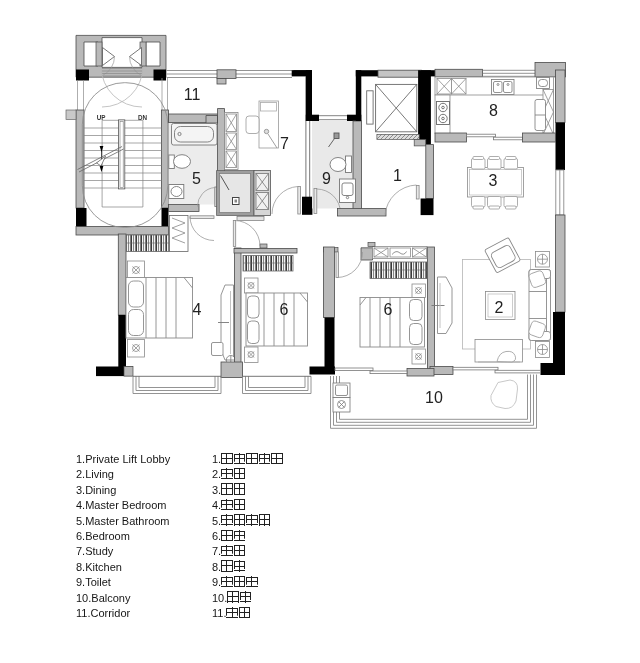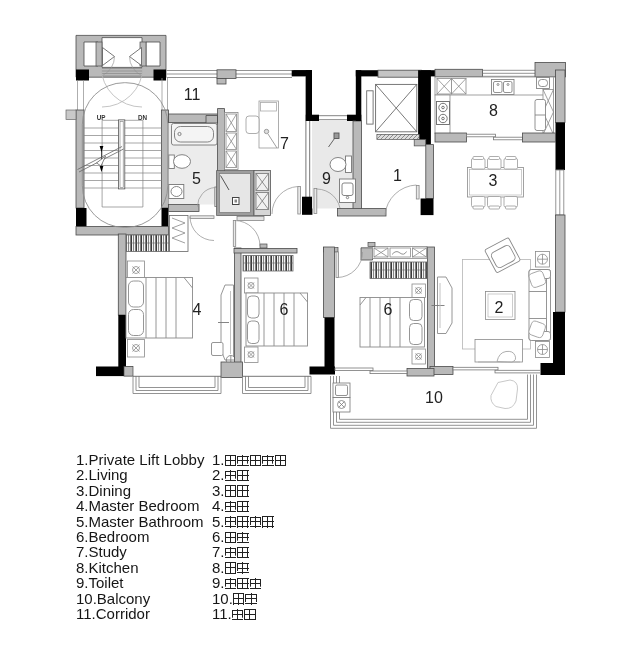--- a/index.html
+++ b/index.html
@@ -1,17 +1,17 @@
 <!DOCTYPE html>
 <html><head>
 <meta charset="utf-8">
 <style>
 html,body{margin:0;padding:0;background:#fff;width:640px;height:663px;overflow:hidden;}
 *{font-family:"Liberation Sans",sans-serif;}
-.legend{position:absolute;font-size:15px;line-height:15.4px;color:#161616;letter-spacing:0px;}
+.legend{position:absolute;font-size:11px;line-height:15.4px;color:#161616;letter-spacing:0px;}
 .cjk span{display:inline-block;width:11.5px;height:11.5px;margin:0 1px -1px 0;}
 .g1{background:
  linear-gradient(#222,#222) 0 0/100% 1.2px no-repeat,
  linear-gradient(#222,#222) 0 5px/100% 1.2px no-repeat,
  linear-gradient(#222,#222) 0 100%/100% 1.2px no-repeat,
  linear-gradient(#222,#222) 0 0/1.2px 100% no-repeat,
  linear-gradient(#222,#222) 100% 0/1.2px 100% no-repeat,
  linear-gradient(#222,#222) 50% 0/1.2px 100% no-repeat;}
 .g2{background:
  linear-gradient(#222,#222) 0 1px/100% 1.2px no-repeat,

